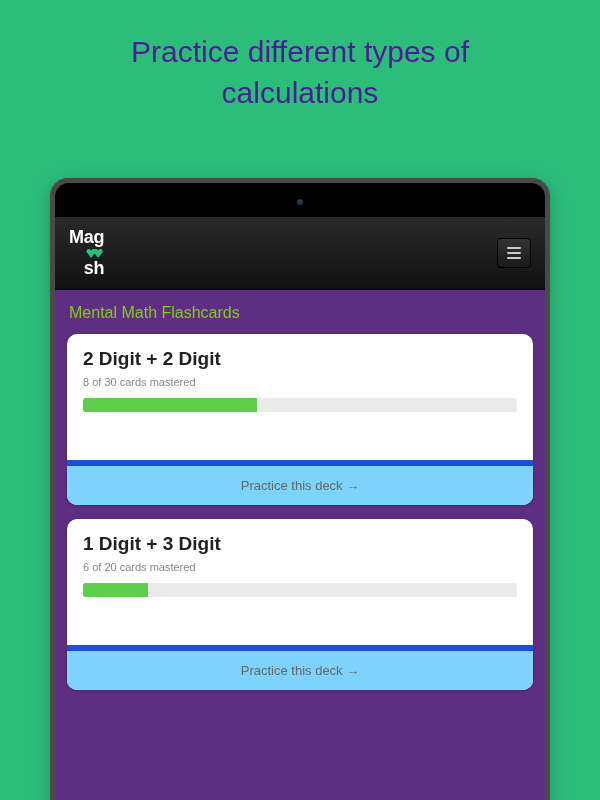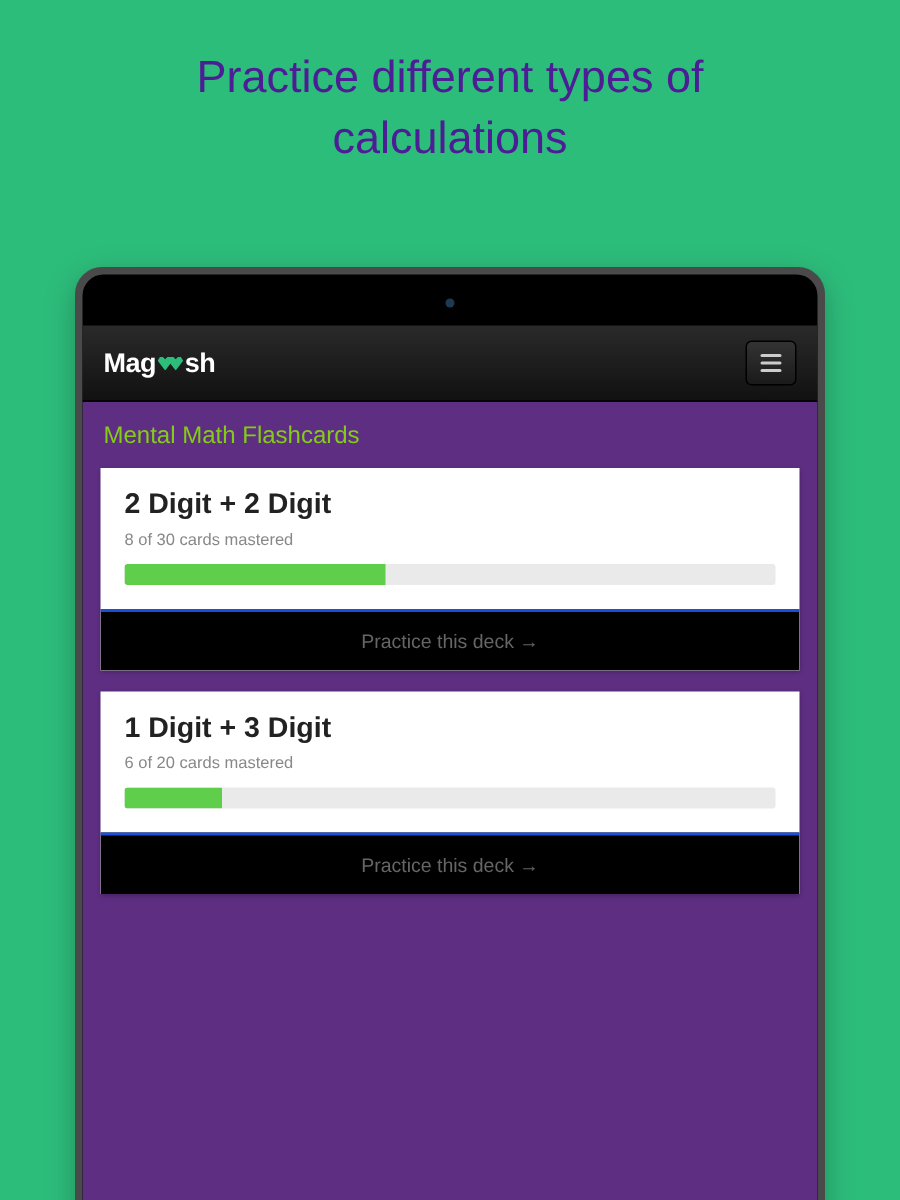--- a/index.html
+++ b/index.html
@@ -50,25 +50,26 @@
   background: #1a1a1a;
   background: linear-gradient(#2a2a2a, #111);
   display: flex;
   align-items: center;
   justify-content: space-between;
   padding: 10px 14px;
   border-bottom: 1px solid #000;
 }
 .logo {
   display: flex;
-  align-items: center;
+  align-items: flex-end;
   color: #fff;
   font-weight: 700;
   font-size: 18px;
   letter-spacing: -0.3px;
+  flex-direction: column;
 }
 .logo-hearts {
   display: inline-flex;
   margin: 0 1px;
   gap: 0;
 }
 .logo-heart {
   width: 10px;
   height: 10px;
   background: #2dbd7b;
@@ -103,21 +104,21 @@
 }
 .section-title {
   color: #84cc16;
   font-size: 16px;
   font-weight: 400;
   margin-bottom: 12px;
   padding-left: 2px;
 }
 .card {
   background: #fff;
-  border-radius: 0;
+  border-radius: 10px;
   margin-bottom: 14px;
   box-shadow: 0 1px 3px rgba(0,0,0,0.25);
   overflow: hidden;
 }
 .card-top {
   padding: 14px 16px 16px;
 }
 .card-title {
   font-size: 19px;
   font-weight: 700;
@@ -134,27 +135,28 @@
   background: #eaeaea;
   border-radius: 2px;
   overflow: hidden;
 }
 .progress-fill {
   height: 100%;
   background: #5fce4a;
   border-radius: 2px 0 0 2px;
 }
 .card-action {
-  background: #000000;
+  background: #7dd3fc;
   text-align: center;
   padding: 12px;
   font-size: 13px;
   color: #666;
   cursor: pointer;
-  border-top: 2px solid #1d4ed8;
+  border-top: 6px solid #1d4ed8;
+  margin-top: 32px;
 }
 </style>
 </head>
 <body>
 
 <div class="hero-text">Practice different types of calculations</div>
 
 <div class="tablet-frame">
   <div class="tablet-inner">
     <div class="tablet-camera"></div>

